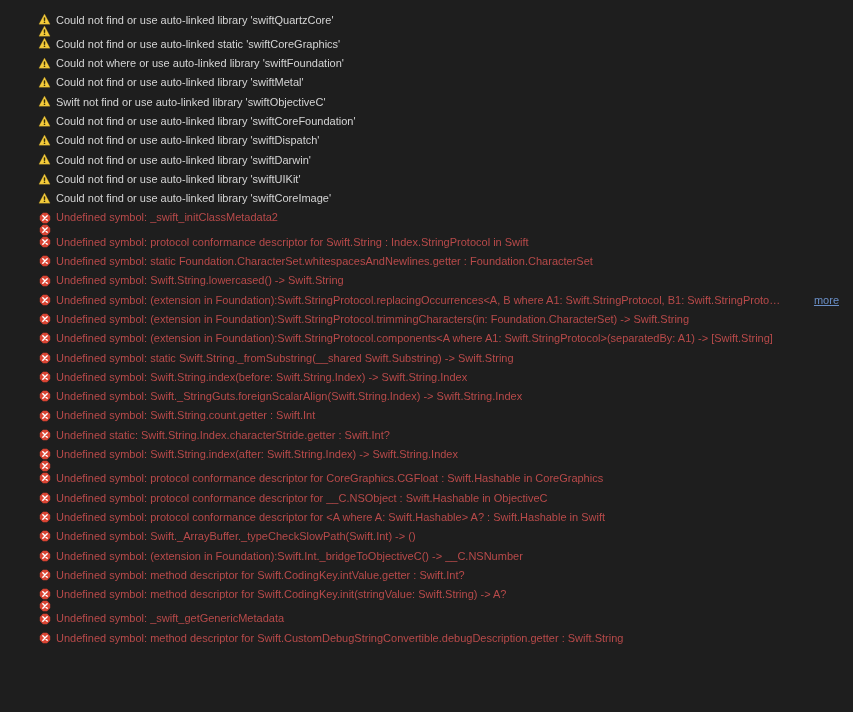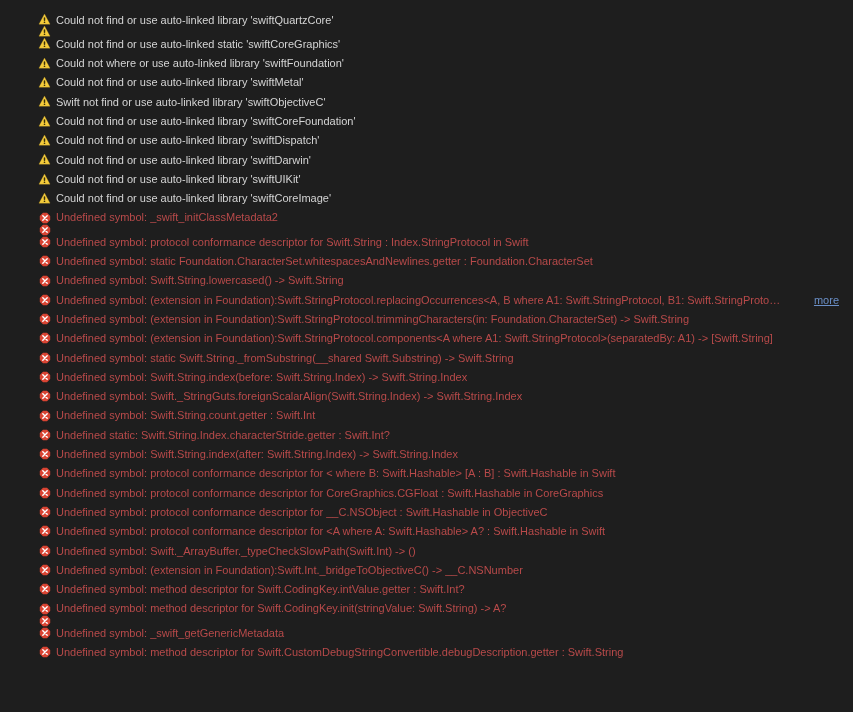--- a/index.html
+++ b/index.html
@@ -306,21 +306,20 @@
       </span>
       <span class="issue-text error-text">Undefined symbol: Swift.String.index(after: Swift.String.Index) -&gt; Swift.String.Index</span>
     </div>
     <div class="issue-row">
       <span class="icon error-icon">
         <svg viewBox="0 0 12 12" xmlns="http://www.w3.org/2000/svg">
           <path d="M4 0.8 L8 0.8 L11.2 4 L11.2 8 L8 11.2 L4 11.2 L0.8 8 L0.8 4 Z" fill="#d94433"></path>
           <path d="M3.8 3.8 L8.2 8.2 M8.2 3.8 L3.8 8.2" stroke="#ffffff" stroke-width="1.4" stroke-linecap="round"></path>
         </svg>
       </span>
-      <span class="issue-text error-text">Undefined symbol: protocol conformance descriptor for &lt; where B: Swift.Hashable&gt; [A : B] : Swift.Hashable in Swift</span>
     </div>
     <div class="issue-row">
       <span class="icon error-icon">
         <svg viewBox="0 0 12 12" xmlns="http://www.w3.org/2000/svg">
           <path d="M4 0.8 L8 0.8 L11.2 4 L11.2 8 L8 11.2 L4 11.2 L0.8 8 L0.8 4 Z" fill="#d94433"></path>
           <path d="M3.8 3.8 L8.2 8.2 M8.2 3.8 L3.8 8.2" stroke="#ffffff" stroke-width="1.4" stroke-linecap="round"></path>
         </svg>
       </span>
       <span class="issue-text error-text">Undefined symbol: protocol conformance descriptor for CoreGraphics.CGFloat : Swift.Hashable in CoreGraphics</span>
     </div>

